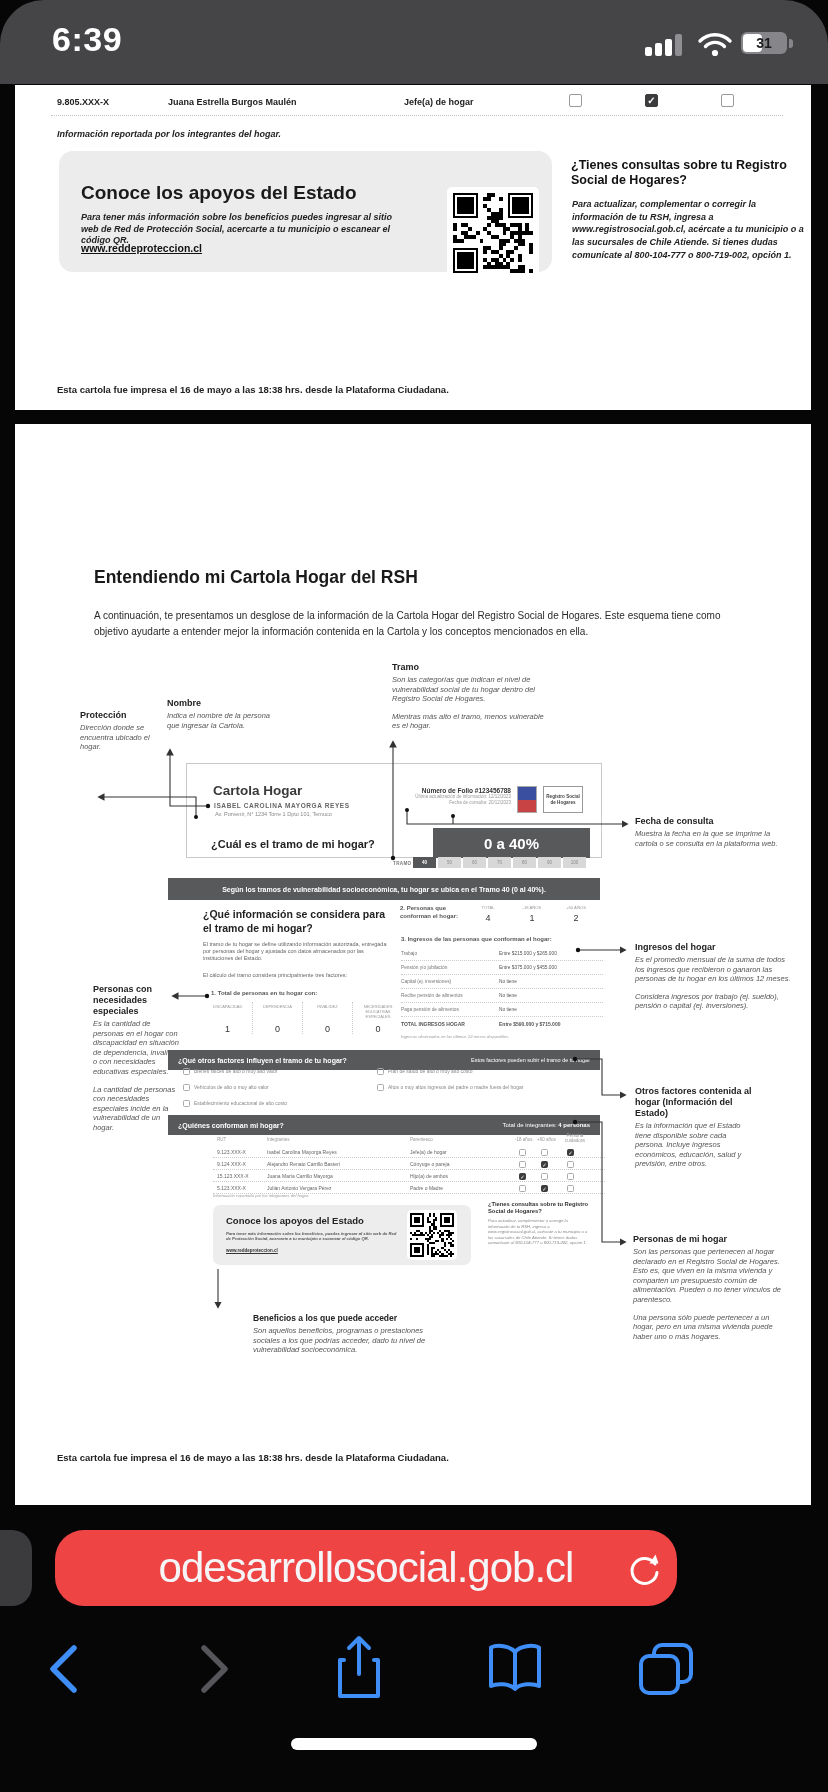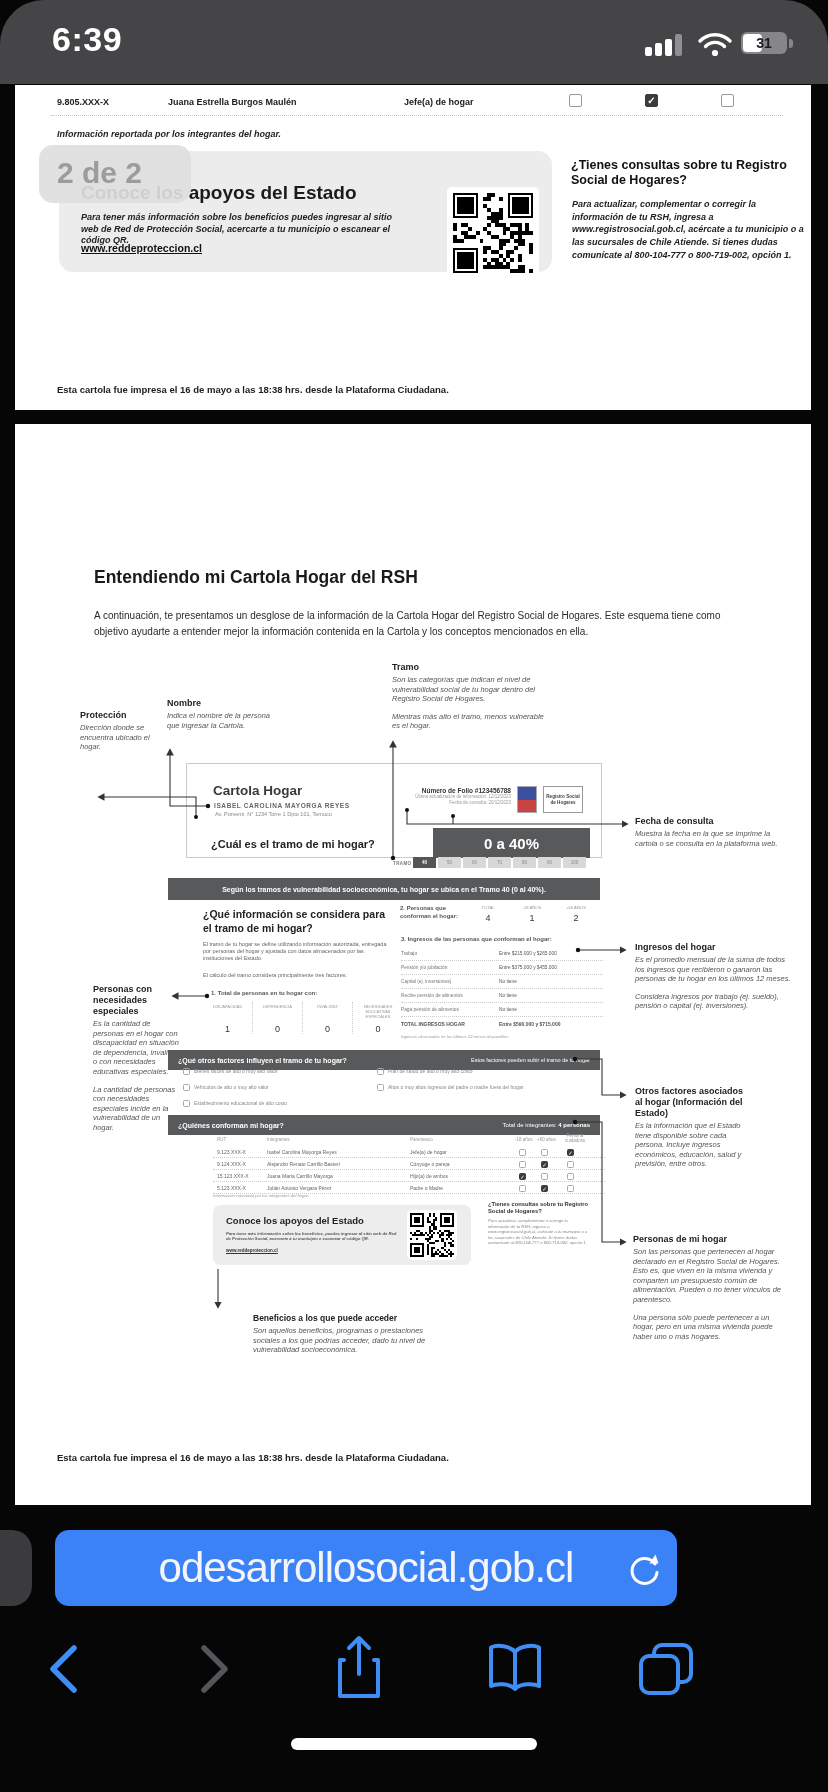--- a/index.html
+++ b/index.html
@@ -112,21 +112,21 @@
   .bbox{left:198px;top:781px;width:258px;height:60px;background:#ededed;border-radius:7px;}
   .bb-title{left:211px;top:791px;font-size:9.5px;font-weight:bold;color:#222;z-index:1;}
   .bb-body{left:211px;top:807px;width:172px;font-size:4.2px;font-weight:bold;font-style:italic;color:#555;line-height:5.4px;}
   .bb-link{left:211px;top:824px;font-size:4.5px;font-weight:bold;color:#333;text-decoration:underline;}
   .c2-title{left:473px;top:777px;width:105px;font-size:5.8px;font-weight:bold;color:#333;line-height:7.2px;}
   .c2-body{left:473px;top:794px;width:102px;font-size:4.2px;font-style:italic;color:#888;line-height:5.6px;}
   .arrows{left:0;top:0;width:796px;height:1081px;pointer-events:none;}
 
   
   .sliver{left:-26px;top:1530px;width:58px;height:76px;background:#3b3b3e;border-radius:20px;}
-  .urlpill{left:55px;top:1530px;width:622px;height:76px;background:#3b82f6;border-radius:14px;display:flex;align-items:center;justify-content:center;}
+  .urlpill{left:55px;top:1530px;width:622px;height:76px;background:#ef4444;border-radius:29px;display:flex;align-items:center;justify-content:center;}
   .urltext{font-size:42px;color:#f5f5f7;letter-spacing:-1px;}
   .reload{position:absolute;right:14px;top:20px;}
   .navico{position:absolute;top:1640px;}
   .homebar{left:291px;top:1738px;width:246px;height:12px;background:#fff;border-radius:6px;}
 </style>
 </head>
 <body>
 
 <div class="screen">
 
@@ -157,21 +157,20 @@
       <span style="left:389px">Jefe(a) de hogar</span>
       <span class="cb" style="left:554px;top:9px"></span>
       <span class="cb on" style="left:630px;top:9px"></span>
       <span class="cb" style="left:706px;top:9px"></span>
     </div>
     <div class="dotline"></div>
     <div class="ab p1note">Información reportada por los integrantes del hogar.</div>
 
     <div class="ab graybox"></div>
     <div class="ab gb-title">Conoce los apoyos del Estado</div>
-    <div class="ab badge2de2">2 de 2</div>
     <div class="ab gb-body">Para tener más información sobre los beneficios puedes ingresar al sitio web de Red de Protección Social, acercarte a tu municipio o escanear el código QR.</div>
     <div class="ab gb-link">www.reddeproteccion.cl</div>
     <div class="ab qrpad" style="left:432px;top:102px;width:92px;height:92px">
       <div class="qr qr-pattern">
           <span class="fd tl"></span>
           <span class="fd tr"></span>
           <span class="fd bl"></span>
           <i style="grid-row:1;grid-column:10"></i>
           <i style="grid-row:1;grid-column:11"></i>
           <i style="grid-row:2;grid-column:9"></i>
@@ -312,21 +311,21 @@
       <div class="an-t">Personas con necesidades especiales</div>
       <div class="an-b">Es la cantidad de personas en el hogar con discapacidad en situación de dependencia, invalidez o con necesidades educativas especiales.</div>
       <div class="an-b">La cantidad de personas con necesidades especiales incide en la vulnerabilidad de un hogar.</div>
     </div>
     <div class="an" style="left:620px;top:518px;width:158px">
       <div class="an-t">Ingresos del hogar</div>
       <div class="an-b">Es el promedio mensual de la suma de todos los ingresos que recibieron o ganaron las personas de tu hogar en los últimos 12 meses.</div>
       <div class="an-b">Considera ingresos por trabajo (ej. sueldo), pensión o capital (ej. inversiones).</div>
     </div>
     <div class="an" style="left:620px;top:662px;width:118px">
-      <div class="an-t">Otros factores asociados al hogar (Información del Estado)</div>
+      <div class="an-t">Otros factores contenida al hogar (Información del Estado)</div>
       <div class="an-b">Es la información que el Estado tiene disponible sobre cada persona. Incluye ingresos económicos, educación, salud y previsión, entre otros.</div>
     </div>
     <div class="an" style="left:238px;top:889px;width:180px">
       <div class="an-t" style="font-size:8.5px">Beneficios a los que puede acceder</div>
       <div class="an-b">Son aquellos beneficios, programas o prestaciones sociales a los que podrías acceder, dado tu nivel de vulnerabilidad socioeconómica.</div>
     </div>
     <div class="an" style="left:618px;top:810px;width:148px">
       <div class="an-t">Personas de mi hogar</div>
       <div class="an-b">Son las personas que pertenecen al hogar declarado en el Registro Social de Hogares. Esto es, que viven en la misma vivienda y comparten un presupuesto común de alimentación. Pueden o no tener vínculos de parentesco.</div>
       <div class="an-b">Una persona sólo puede pertenecer a un hogar, pero en una misma vivienda puede haber uno o más hogares.</div>

